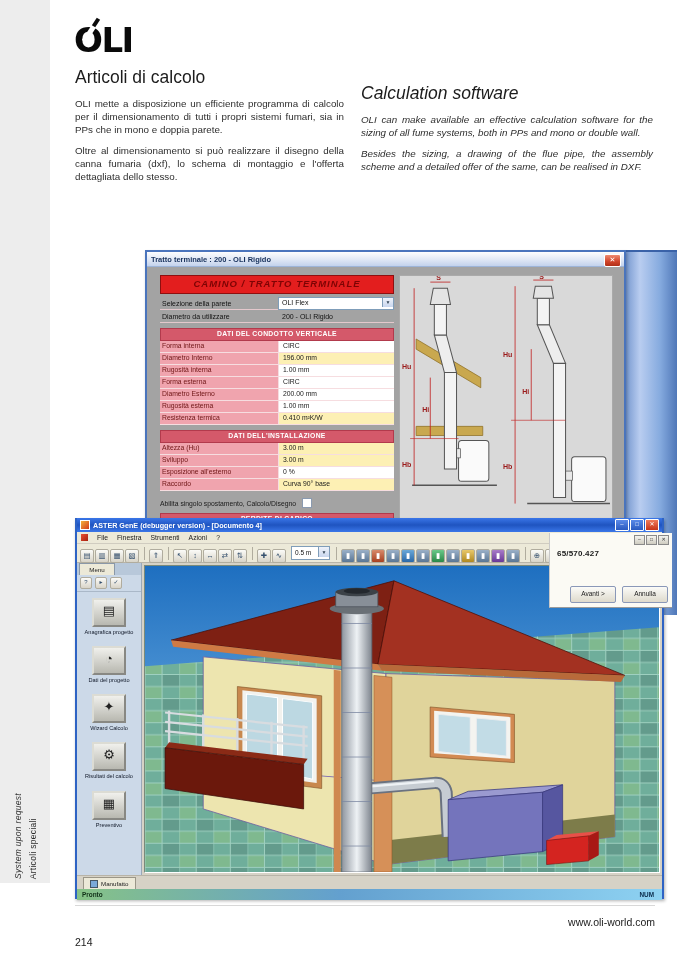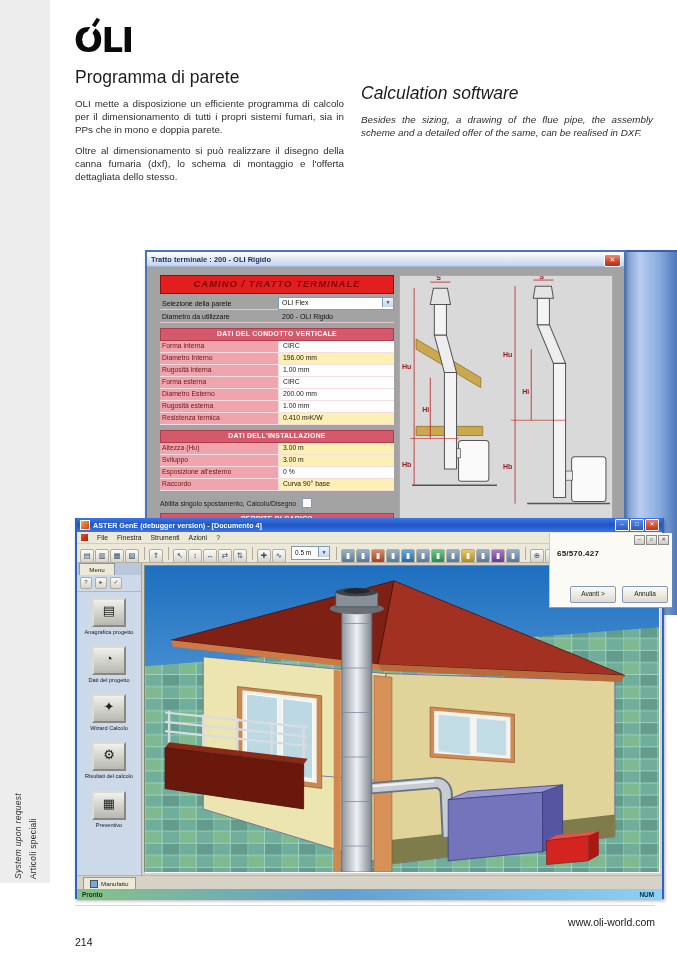--- a/index.html
+++ b/index.html
@@ -125,26 +125,27 @@
   </div>
 </div>
 
 <div class="abs logo">
   <span class="logo-text">OLI</span>
   <span class="logo-slash"></span>
   <span class="logo-nub"></span>
 </div>
 
 <div class="abs col col-it">
-  <h1>Programma di parete</h1>
+  <h1>Articoli di calcolo</h1>
   <p>OLI mette a disposizione un efficiente programma di calcolo per il dimensionamento di tutti i propri sistemi fumari, sia in PPs che in mono e doppia parete.</p>
   <p>Oltre al dimensionamento si può realizzare il disegno della canna fumaria (dxf), lo schema di montaggio e l'offerta dettagliata dello stesso.</p>
 </div>
 <div class="abs col col-en">
   <h1>Calculation software</h1>
+  <p>OLI can make available an effective calculation software for the sizing of all fume systems, both in PPs and mono or double wall.</p>
   <p>Besides the sizing, a drawing of the flue pipe, the assembly scheme and a detailed offer of the same, can be realised in DXF.</p>
 </div>
 
 <div class="abs band"></div>
 
 <div class="abs dialog">
   <div class="dlg-titlebar">
     <span class="dlg-title">Tratto terminale : 200 - OLI Rigido</span>
     <span class="dlg-close">✕</span>
   </div>

